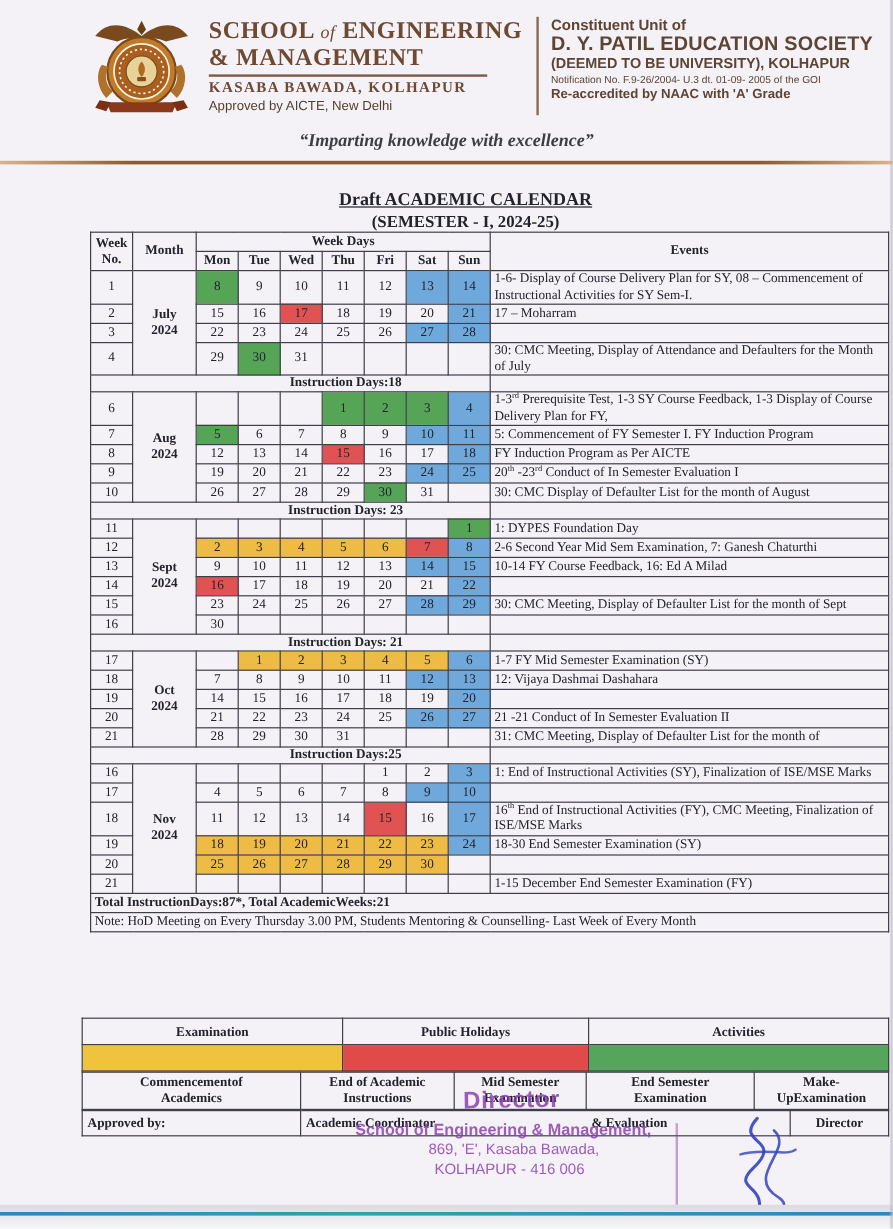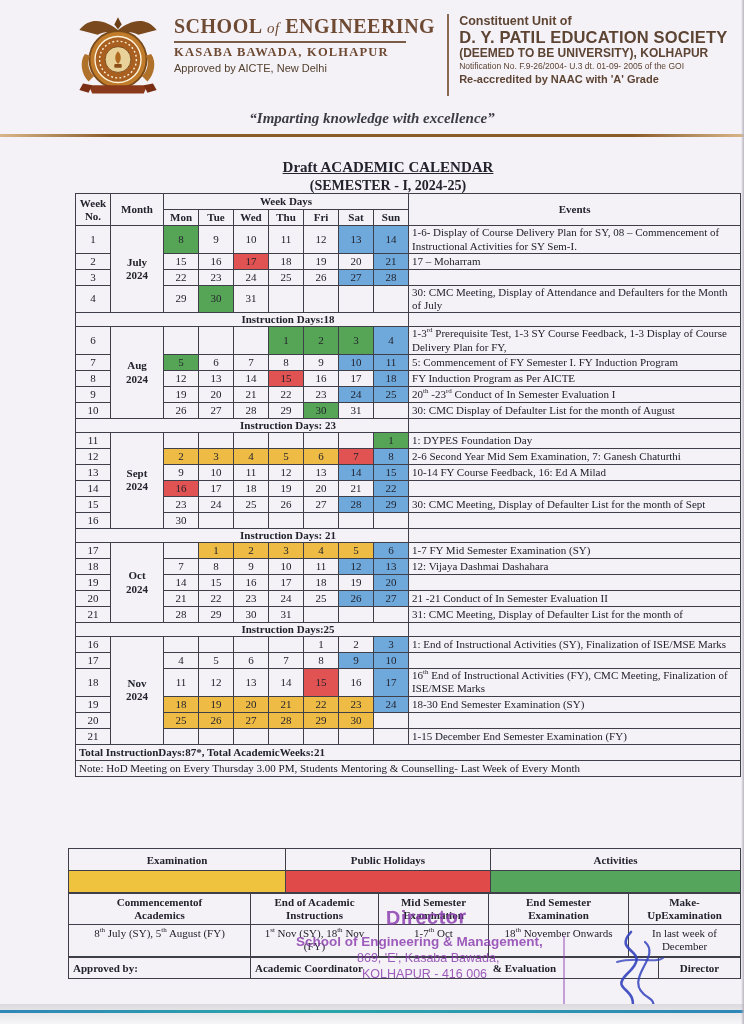--- a/index.html
+++ b/index.html
@@ -93,20 +93,21 @@
       <path d="M18 84 L82 84 L78 93 L22 93 Z" fill="#8a3a1a"></path>
       <path d="M12 82 L22 84 L18 92 L8 89 Z" fill="#7a2f14"></path>
       <path d="M88 82 L78 84 L82 92 L92 89 Z" fill="#7a2f14"></path>
     </svg>
     <div class="lh-left">
       <div class="school-line">
         <span>SCHOOL</span>
         <span class="of">of</span>
         <span>ENGINEERING</span>
       </div>
+      <div class="school-line">&amp; MANAGEMENT</div>
       <div class="lh-rule"></div>
       <div class="kasaba">KASABA BAWADA, KOLHAPUR</div>
       <div class="aicte">Approved by AICTE, New Delhi</div>
     </div>
     <div class="lh-div"></div>
     <div class="lh-right">
       <div class="constituent">Constituent Unit of</div>
       <div class="society">D. Y. PATIL EDUCATION SOCIETY</div>
       <div class="deemed">(DEEMED TO BE UNIVERSITY), KOLHAPUR</div>
       <div class="notif">Notification No. F.9-26/2004- U.3 dt. 01-09- 2005 of the GOI</div>
@@ -511,27 +512,20 @@
 Academics</td>
             <td class="ms-title">End of Academic
 Instructions</td>
             <td class="ms-title">Mid Semester
 Examination</td>
             <td class="ms-title">End Semester
 Examination</td>
             <td class="ms-title">Make-
 UpExamination</td>
           </tr>
-        <tr id="ms-values">
-            <td class="ms-value">8<sup>th</sup> July (SY), 5<sup>th</sup> August (FY)</td>
-            <td class="ms-value">1<sup>st</sup> Nov (SY), 18<sup>th</sup> Nov (FY)</td>
-            <td class="ms-value">1-7<sup>th</sup> Oct</td>
-            <td class="ms-value">18<sup>th</sup> November Onwards</td>
-            <td class="ms-value">In last week of December</td>
-          </tr>
       </tbody>
     </table>
     <table class="ap">
       <colgroup>
           <col style="width:182px">
           <col style="width:408px">
           <col style="width:82px">
         </colgroup>
       <tbody>
         <tr>

